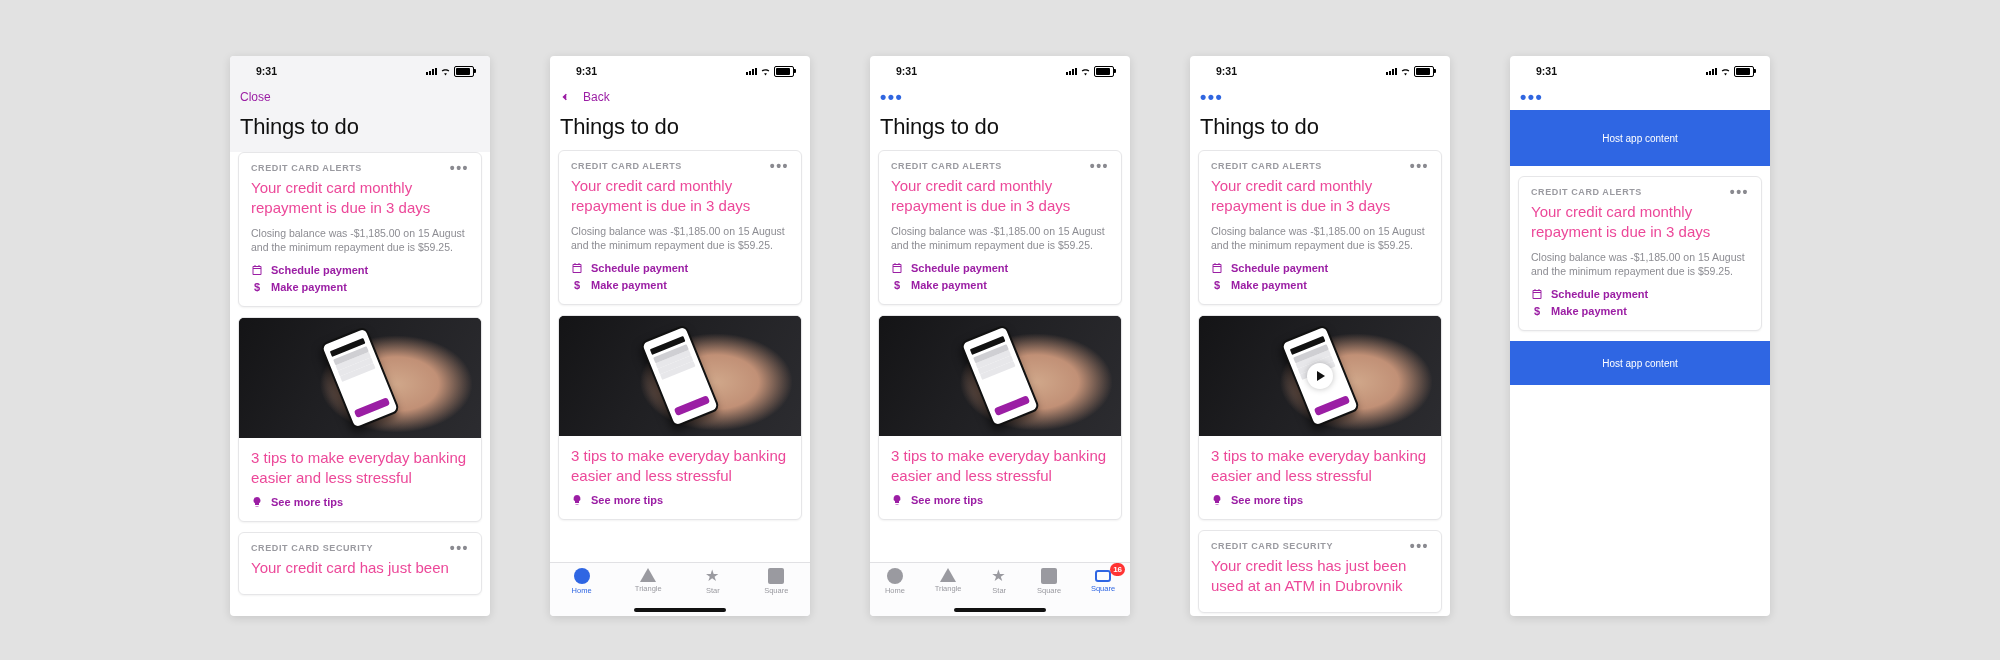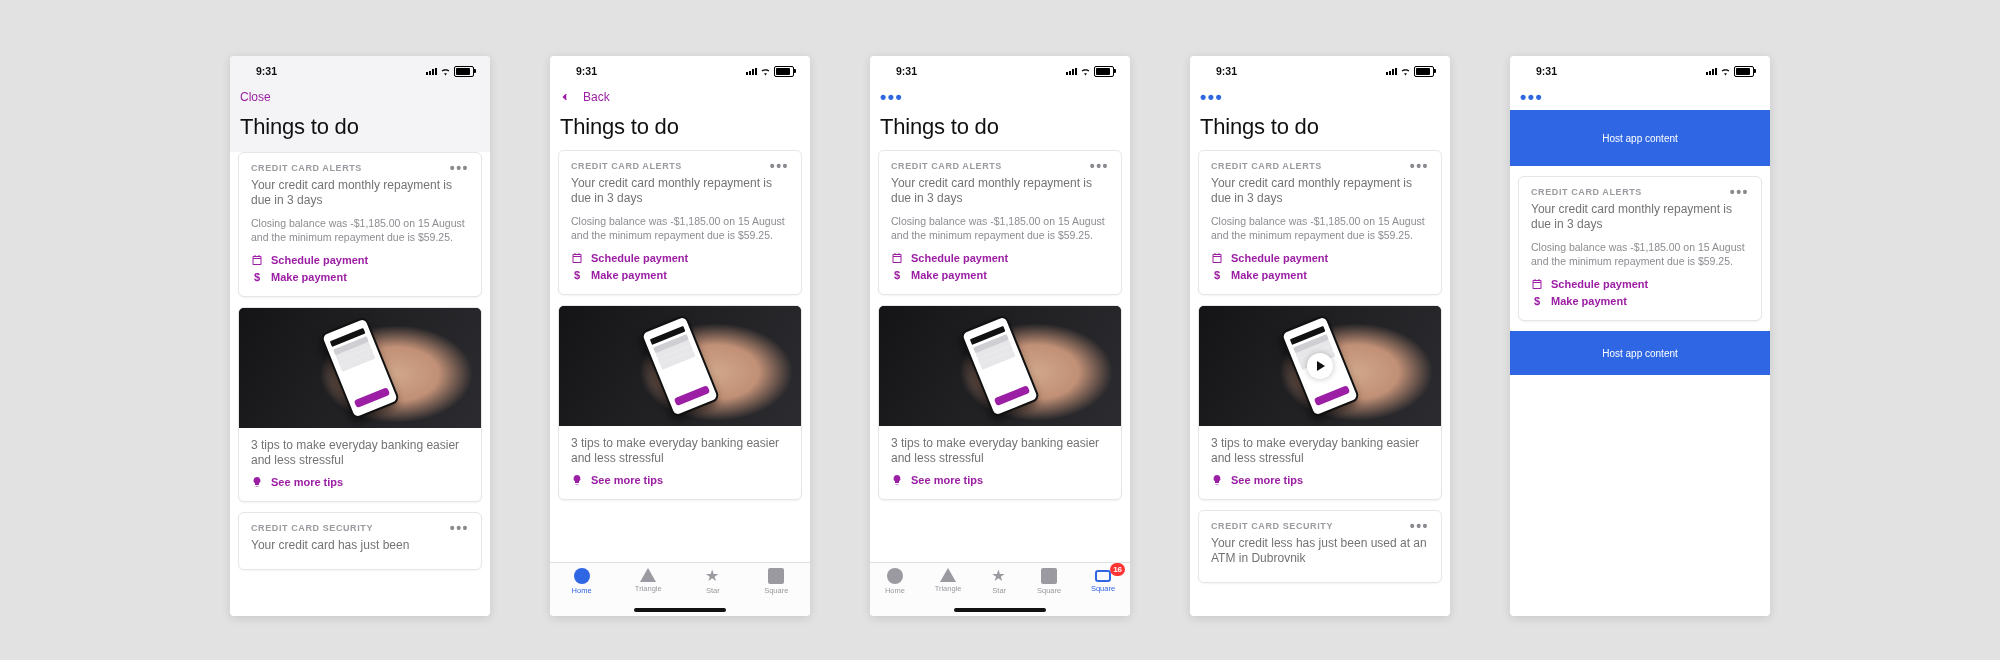--- a/index.html
+++ b/index.html
@@ -65,21 +65,21 @@
     box-shadow:0 1px 2px rgba(0,0,0,.05);
     margin-bottom:10px;overflow:hidden;
   }
   .card-pad{padding:10px 12px 8px 12px;}
   .card-cap{
     display:flex;justify-content:space-between;align-items:center;
     font-size:9px;letter-spacing:.6px;color:#9a9aa0;font-weight:600;
     margin-bottom:5px;
   }
   .card-ell{color:#8a8a90;font-size:14px;letter-spacing:1.5px;line-height:6px;font-weight:700;}
-  .card-title{font-size:12px;line-height:15px;font-weight:400;color:#737373;margin-bottom:8px;}
+  .card-title{font-size:15px;line-height:20px;font-weight:400;color:#ec4899;margin-bottom:8px;}
   .card-body{font-size:10.5px;line-height:14px;color:#8c8c92;margin-bottom:10px;}
   .card-action{
     display:flex;align-items:center;gap:8px;
     color:#9b1ea4;font-size:11px;font-weight:600;margin:5px 0;
   }
   .card-action .ic{width:12px;display:flex;justify-content:center;}
 
   
   .media{
     height:120px;background:#2c2c2c;position:relative;overflow:hidden;

